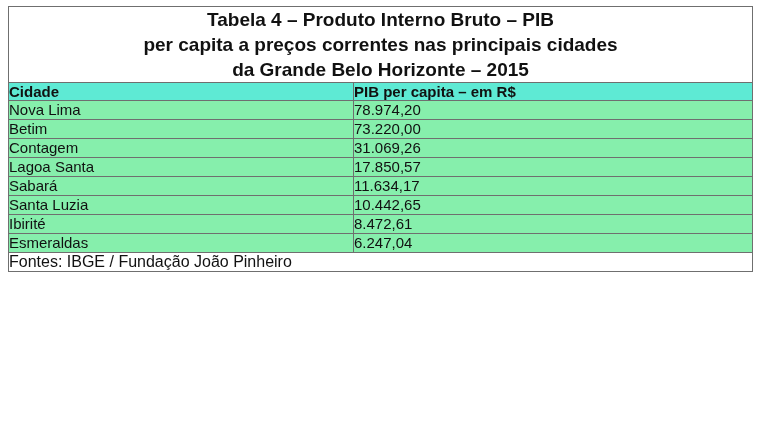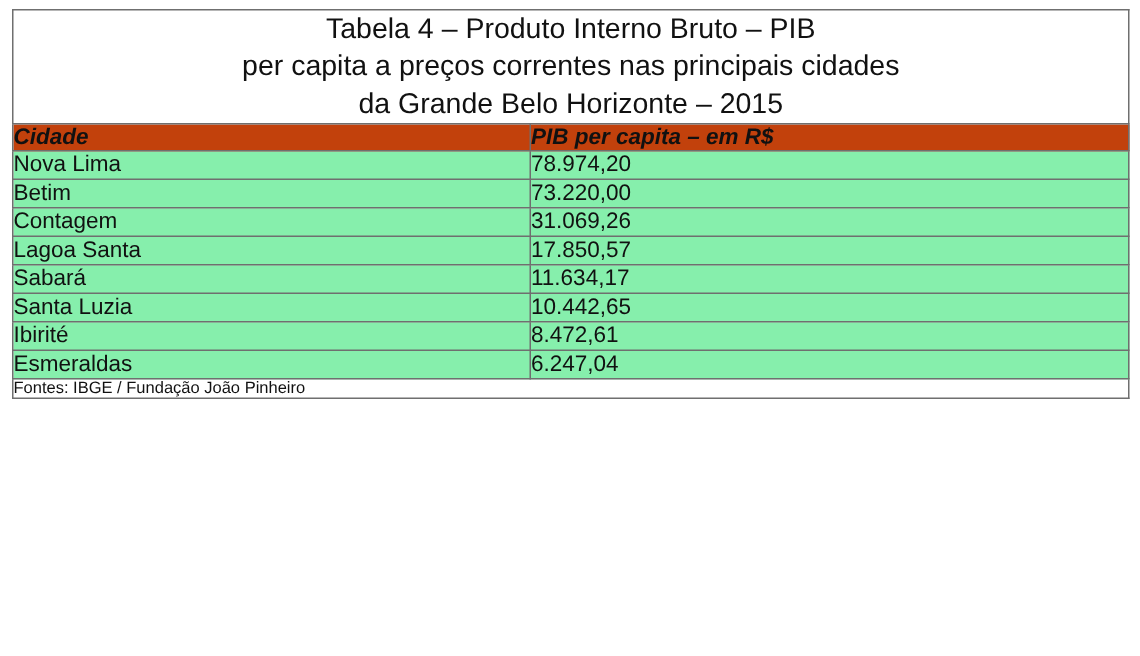--- a/index.html
+++ b/index.html
@@ -31,45 +31,44 @@
     border: 1px solid #6f6f6f;
     padding: 0;
   }
   .title-cell {
     background: #ffffff;
     text-align: center;
     padding: 8px 10px 10px 10px;
   }
   .title-line {
     font-size: 19px;
-    font-weight: normal;
+    font-weight: bold;
     line-height: 1.32;
     color: #111111;
     white-space: nowrap;
   }
   .hdr-cell {
-    background: #c2410c;
+    background: #5eead4;
     font-size: 15px;
     font-weight: bold;
     color: #111111;
     padding: 5px 8px 6px 8px;
     text-align: left;
-    font-style: italic;
   }
   .data-cell {
     background: #86efac;
     font-size: 15px;
     color: #111111;
     padding: 4px 8px 5px 8px;
     text-align: left;
     line-height: 1.2;
   }
   .source-cell {
     background: #ffffff;
-    font-size: 11px;
+    font-size: 16px;
     color: #111111;
     padding: 3px 8px 4px 8px;
     text-align: left;
   }
   col.c1 { width: 345px; }
   col.c2 { width: 399px; }
 </style>
 </head>
 <body>
 

